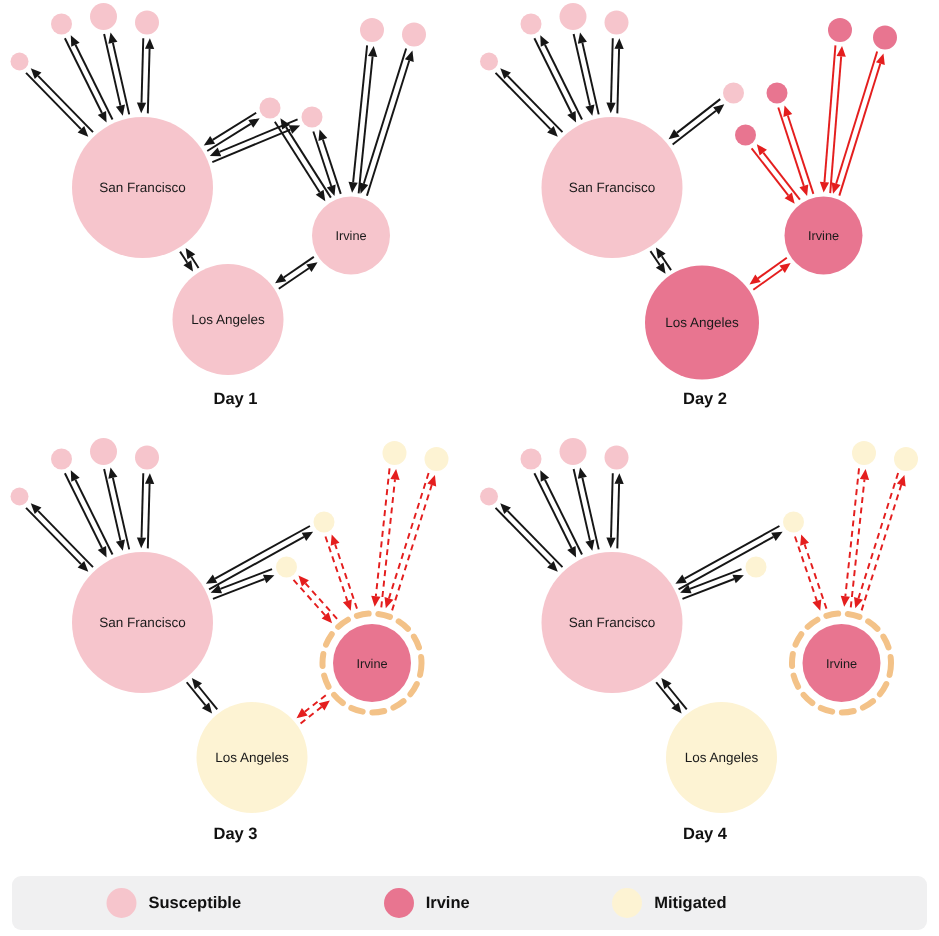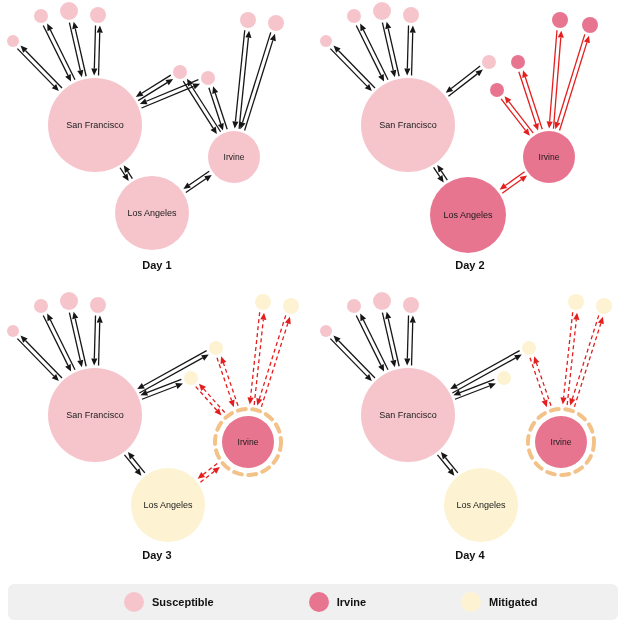--- a/index.html
+++ b/index.html
@@ -3,21 +3,21 @@
 <meta charset="utf-8">
 <style>
   html,body{margin:0;padding:0;background:#ffffff;}
   body{width:626px;height:624px;font-family:"Liberation Sans",sans-serif;}
   .figure{width:626px;height:624px;display:flex;flex-direction:column;background:#fff;}
   .panels{display:grid;grid-template-columns:313px 313px;grid-template-rows:290px 290px;}
   .panel{width:313px;height:290px;}
   svg{display:block;}
   svg text{font-family:"Liberation Sans",sans-serif;}
   .legend{margin:4px 8px 0 8px;height:36px;background:#f0f0f1;border-radius:6px;
-          display:flex;align-items:center;padding-left:116px;gap:95px;}
+          display:flex;align-items:center;padding-left:63px;gap:95px;}
   .legend-item{display:flex;align-items:center;gap:8px;}
   .legend-dot{width:20px;height:20px;border-radius:50%;flex:0 0 auto;}
   .legend-label{font-weight:bold;font-size:11px;color:#111;}
 </style>
 </head>
 <body>
 
 <div class="figure">
   <div class="panels">
     <div class="panel">

